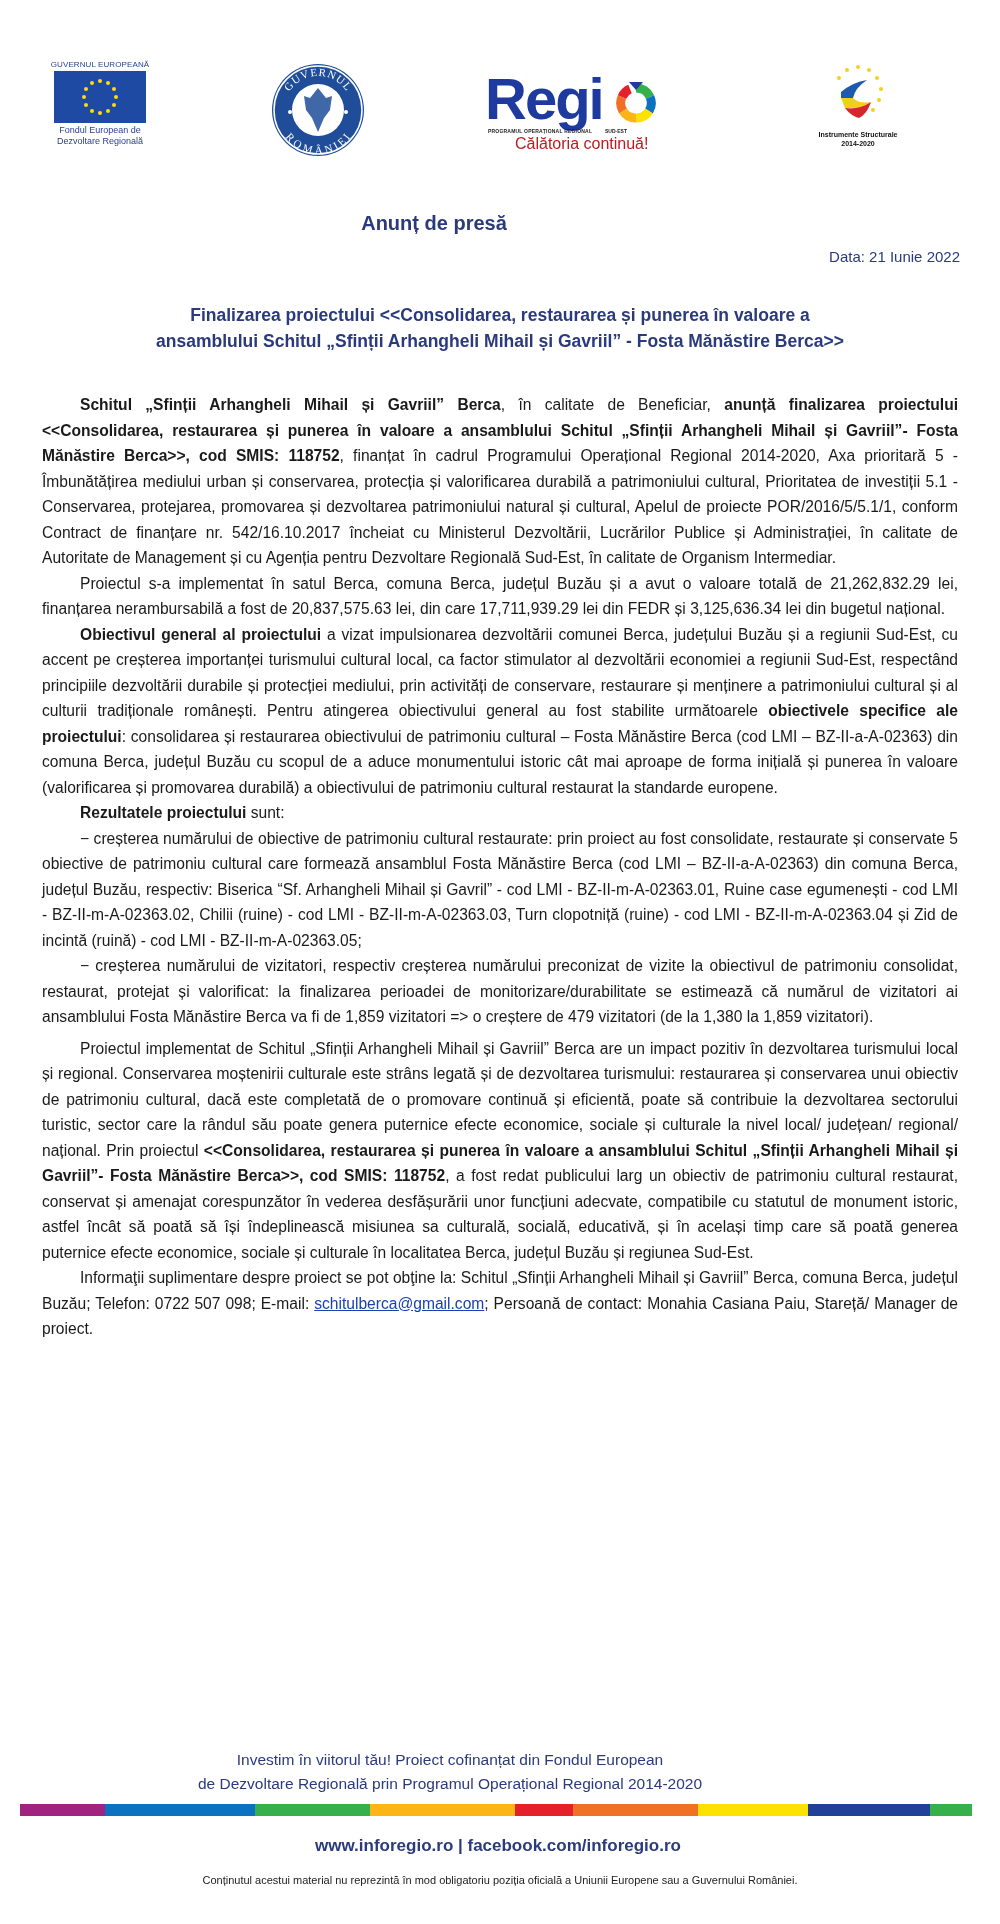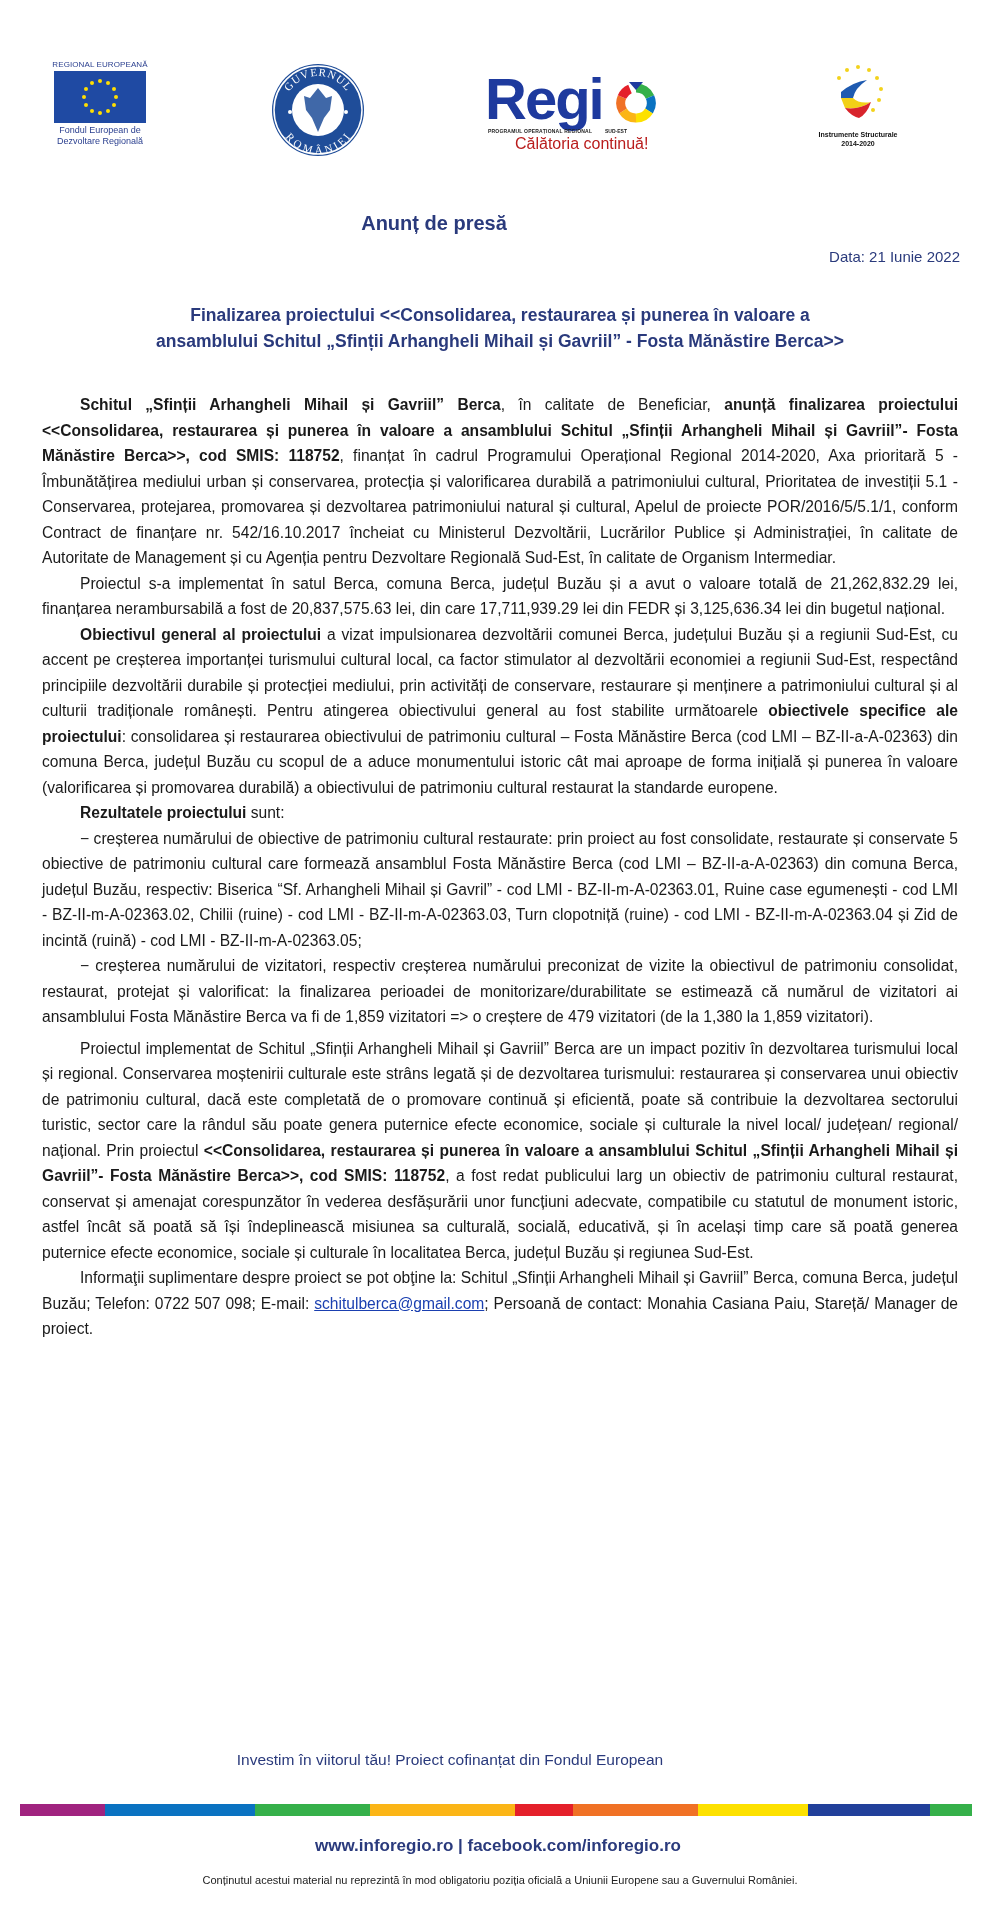--- a/index.html
+++ b/index.html
@@ -41,21 +41,21 @@
   .links { position: absolute; top: 1836px; left: 0; width: 996px; text-align: center;
            font-size: 17px; font-weight: bold; color: #2a3a7c; }
   .disclaimer { position: absolute; top: 1874px; left: 0; width: 1000px; text-align: center;
                 font-size: 11px; color: #222; }
 </style>
 </head>
 <body>
 
 <div class="logos">
   <div class="logo eu-logo">
-    <div class="eu-top">REGIONAL EUROPEANĂ</div>
+    <div class="eu-top">GUVERNUL EUROPEANĂ</div>
     <div class="eu-flag">
       <svg width="92" height="52" viewBox="0 0 92 52">
         <g fill="#ffde00">
           <circle cx="46" cy="10" r="2"></circle>
             <circle cx="54" cy="12" r="2"></circle>
             <circle cx="60" cy="18" r="2"></circle>
           <circle cx="62" cy="26" r="2"></circle>
             <circle cx="60" cy="34" r="2"></circle>
             <circle cx="54" cy="40" r="2"></circle>
           <circle cx="46" cy="42" r="2"></circle>
@@ -154,20 +154,21 @@
   <p style="margin-top:6px">
     <span>Proiectul implementat de Schitul „Sfinții Arhangheli Mihail și Gavriil” Berca are un impact pozitiv în dezvoltarea turismului local și regional. Conservarea moștenirii culturale este strâns legată și de dezvoltarea turismului: restaurarea și conservarea unui obiectiv de patrimoniu cultural, dacă este completată de o promovare continuă și eficientă, poate să contribuie la dezvoltarea sectorului turistic, sector care la rândul său poate genera puternice efecte economice, sociale și culturale la nivel local/ județean/ regional/ național. Prin proiectul </span><b>&lt;&lt;Consolidarea, restaurarea și punerea în valoare a ansamblului Schitul „Sfinții Arhangheli Mihail și Gavriil”- Fosta Mănăstire Berca&gt;&gt;, cod SMIS: 118752</b><span>, a fost redat publicului larg un obiectiv de patrimoniu cultural restaurat, conservat și amenajat corespunzător în vederea desfășurării unor funcțiuni adecvate, compatibile cu statutul de monument istoric, astfel încât să poată să își îndeplinească misiunea sa culturală, socială, educativă, și în același timp care să poată generea puternice efecte economice, sociale și culturale în localitatea Berca, județul Buzău și regiunea Sud-Est.</span>
   </p>
   <p>
     <span>Informaţii suplimentare despre proiect se pot obţine la: Schitul „Sfinții Arhangheli Mihail și Gavriil” Berca, comuna Berca, județul Buzău; Telefon: 0722 507 098; E-mail: </span><a>schitulberca@gmail.com</a><span>; Persoană de contact: Monahia Casiana Paiu, Stareță/ Manager de proiect.</span>
   </p>
 </div>
 
 <div class="footer-text">
   <div>Investim în viitorul tău! Proiect cofinanțat din Fondul European</div>
+  <div>de Dezvoltare Regională prin Programul Operațional Regional 2014-2020</div>
 </div>
 <div class="stripe" id="stripe">
     <div style="background: rgb(160, 35, 127); width: 85px;"></div>
     <div style="background: rgb(10, 114, 193); width: 150px;"></div>
     <div style="background: rgb(53, 176, 74); width: 115px;"></div>
     <div style="background: rgb(251, 181, 22); width: 145px;"></div>
     <div style="background: rgb(228, 32, 42); width: 58px;"></div>
     <div style="background: rgb(240, 113, 37); width: 125px;"></div>
     <div style="background: rgb(253, 225, 0); width: 110px;"></div>
     <div style="background: rgb(33, 64, 154); width: 122px;"></div>

